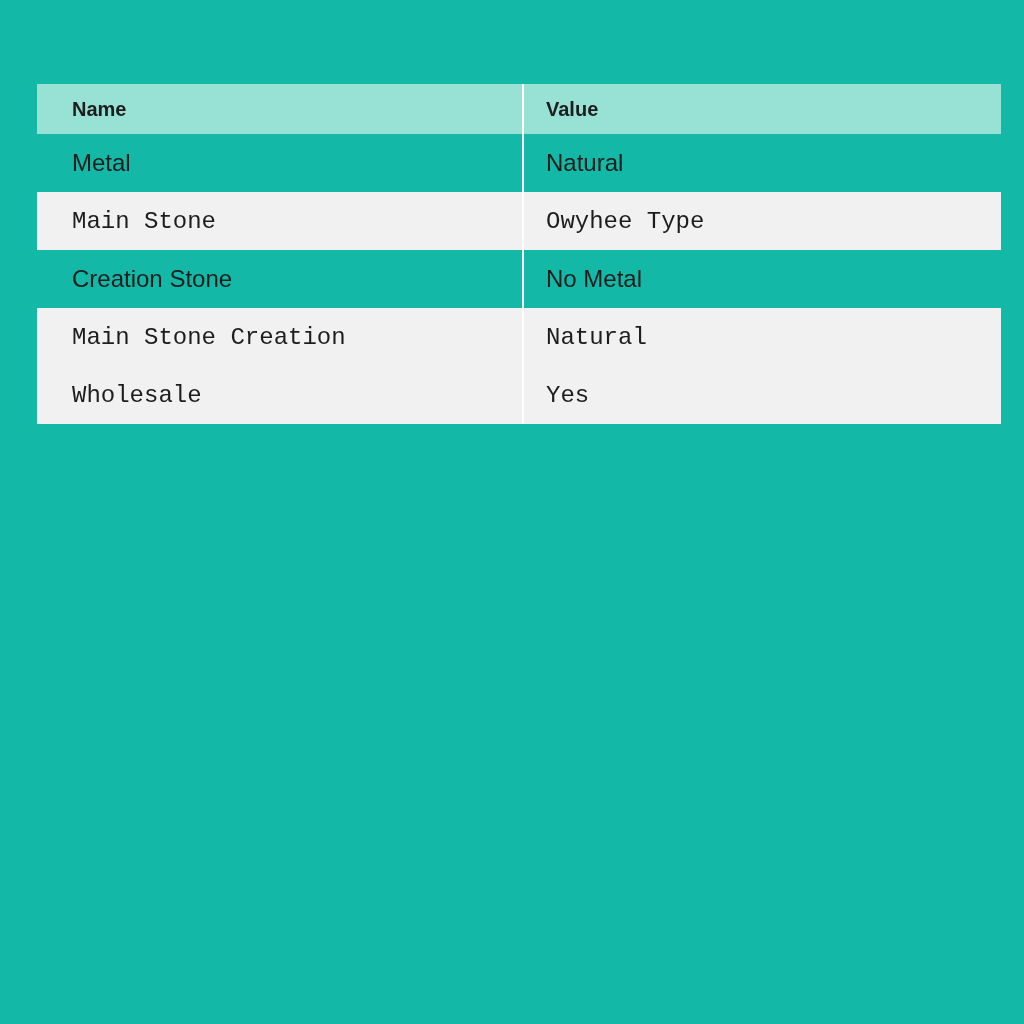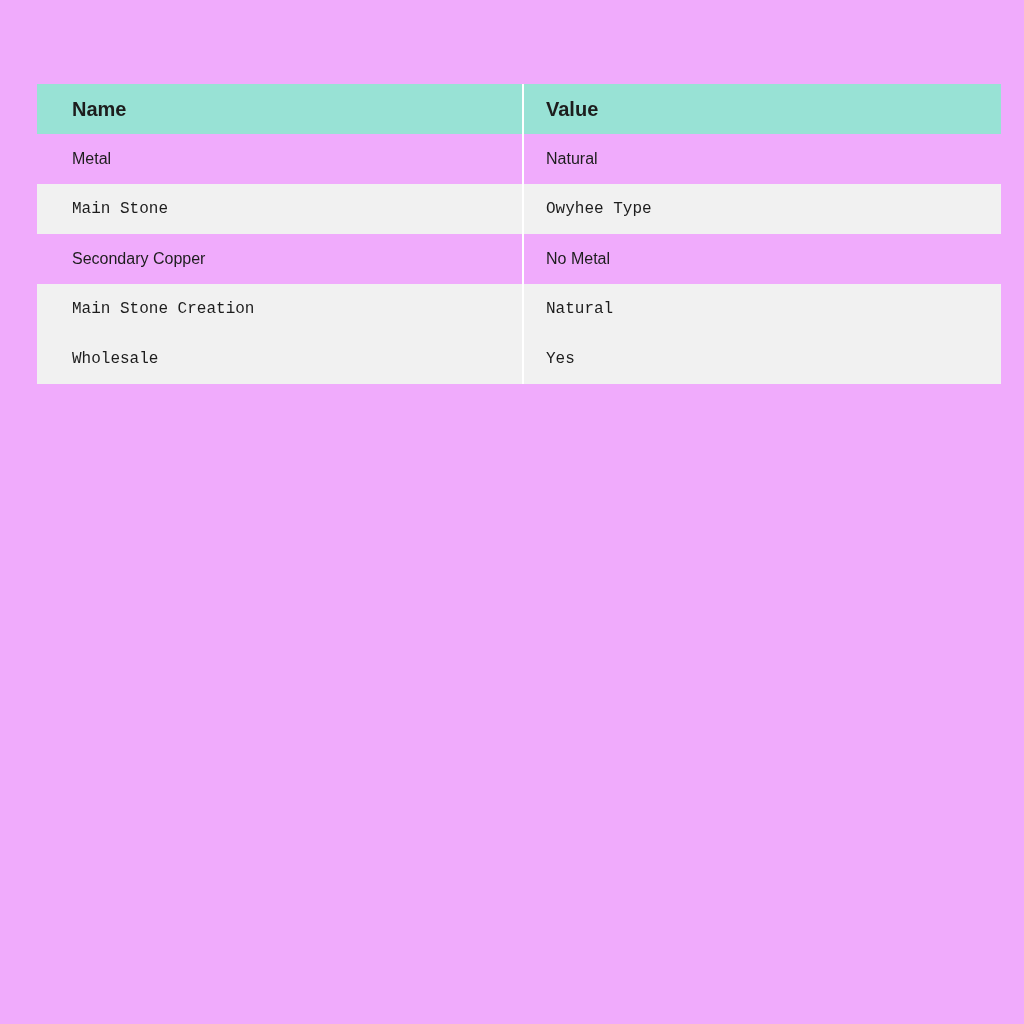--- a/index.html
+++ b/index.html
@@ -8,21 +8,21 @@
     width: 1024px;
     height: 1024px;
     background: #ffffff;
     font-family: "Liberation Sans", "DejaVu Sans", sans-serif;
   }
 
   .page {
     position: relative;
     width: 1024px;
     height: 1024px;
-    background: #f0abfc;
+    background: #14b8a6;
   }
 
   .spec-table {
     position: absolute;
     left: 37px;
     top: 84px;
     width: 964px;
     border-collapse: collapse;
     table-layout: fixed;
     color: var(--text-color, #1d1d1d);
@@ -35,22 +35,22 @@
     background: var(--header-bg, #98e2d5);
     height: 50px;
     text-align: left;
     font-size: 20px;
     font-weight: 700;
     padding: 0;
     vertical-align: middle;
   }
 
   .spec-table td {
-    height: 50px;
-    font-size: 16px;
+    height: 58px;
+    font-size: 24px;
     font-weight: 400;
     padding: 0;
     vertical-align: middle;
   }
 
   .spec-table th.name-col,
   .spec-table td.name-col {
     padding-left: 35px;
     border-right: 2px solid #ffffff;
   }
@@ -84,21 +84,21 @@
     <tbody>
       <tr>
         <td class="name-col">Metal</td>
         <td class="value-col">Natural</td>
       </tr>
       <tr class="row-alt">
         <td class="name-col">Main Stone</td>
         <td class="value-col">Owyhee Type</td>
       </tr>
       <tr>
-        <td class="name-col">Secondary Copper</td>
+        <td class="name-col">Creation Stone</td>
         <td class="value-col">No Metal</td>
       </tr>
       <tr class="row-alt">
         <td class="name-col">Main Stone Creation</td>
         <td class="value-col">Natural</td>
       </tr>
       <tr class="row-alt">
         <td class="name-col">Wholesale</td>
         <td class="value-col">Yes</td>
       </tr>

